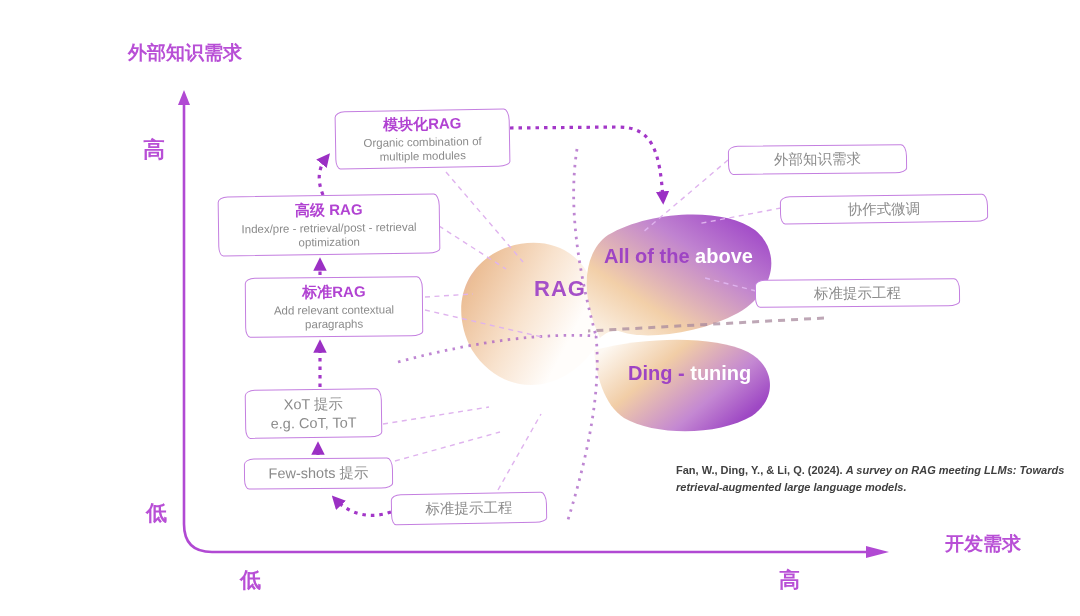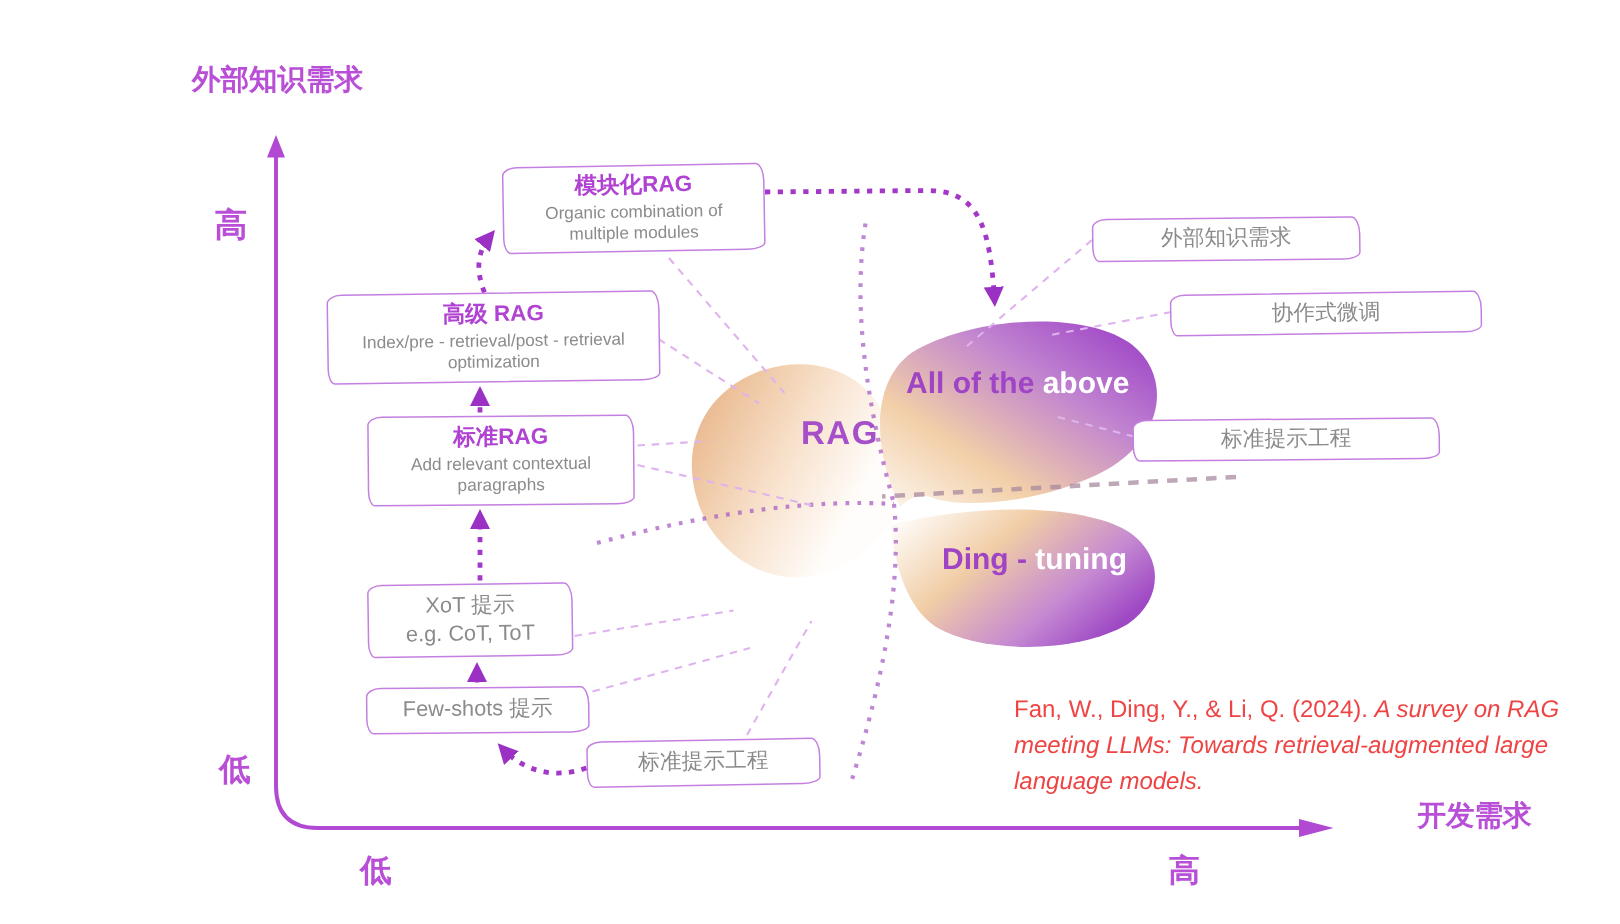--- a/index.html
+++ b/index.html
@@ -16,21 +16,21 @@
   }
   .box-title{font-weight:bold;color:#b143d2;font-size:15px;line-height:1.2;}
   .box-sub{color:#8b8b8b;font-size:11.5px;line-height:1.25;margin-top:2px;}
   .box-gray{color:#8b8b8b;font-size:14.5px;line-height:1.3;}
   .axis-label{position:absolute;font-weight:bold;color:#b84fd6;}
   .petal-label{position:absolute;font-weight:bold;white-space:nowrap;}
   .purple-part{color:#9e44c4;}
   .white-part{color:#ffffff;text-align:center;}
   .citation{
     position:absolute;left:676px;top:462px;width:396px;
-    color:#ef4444;font-size:16px;font-weight:normal;line-height:1.5;
+    color:#404040;font-size:11px;font-weight:bold;line-height:1.5;
   }
   .citation .it{font-style:italic;}
 </style>
 </head>
 <body>
 
 <div id="canvas">
 
   <svg id="linelayer" viewBox="0 0 1080 616">
     <defs>

